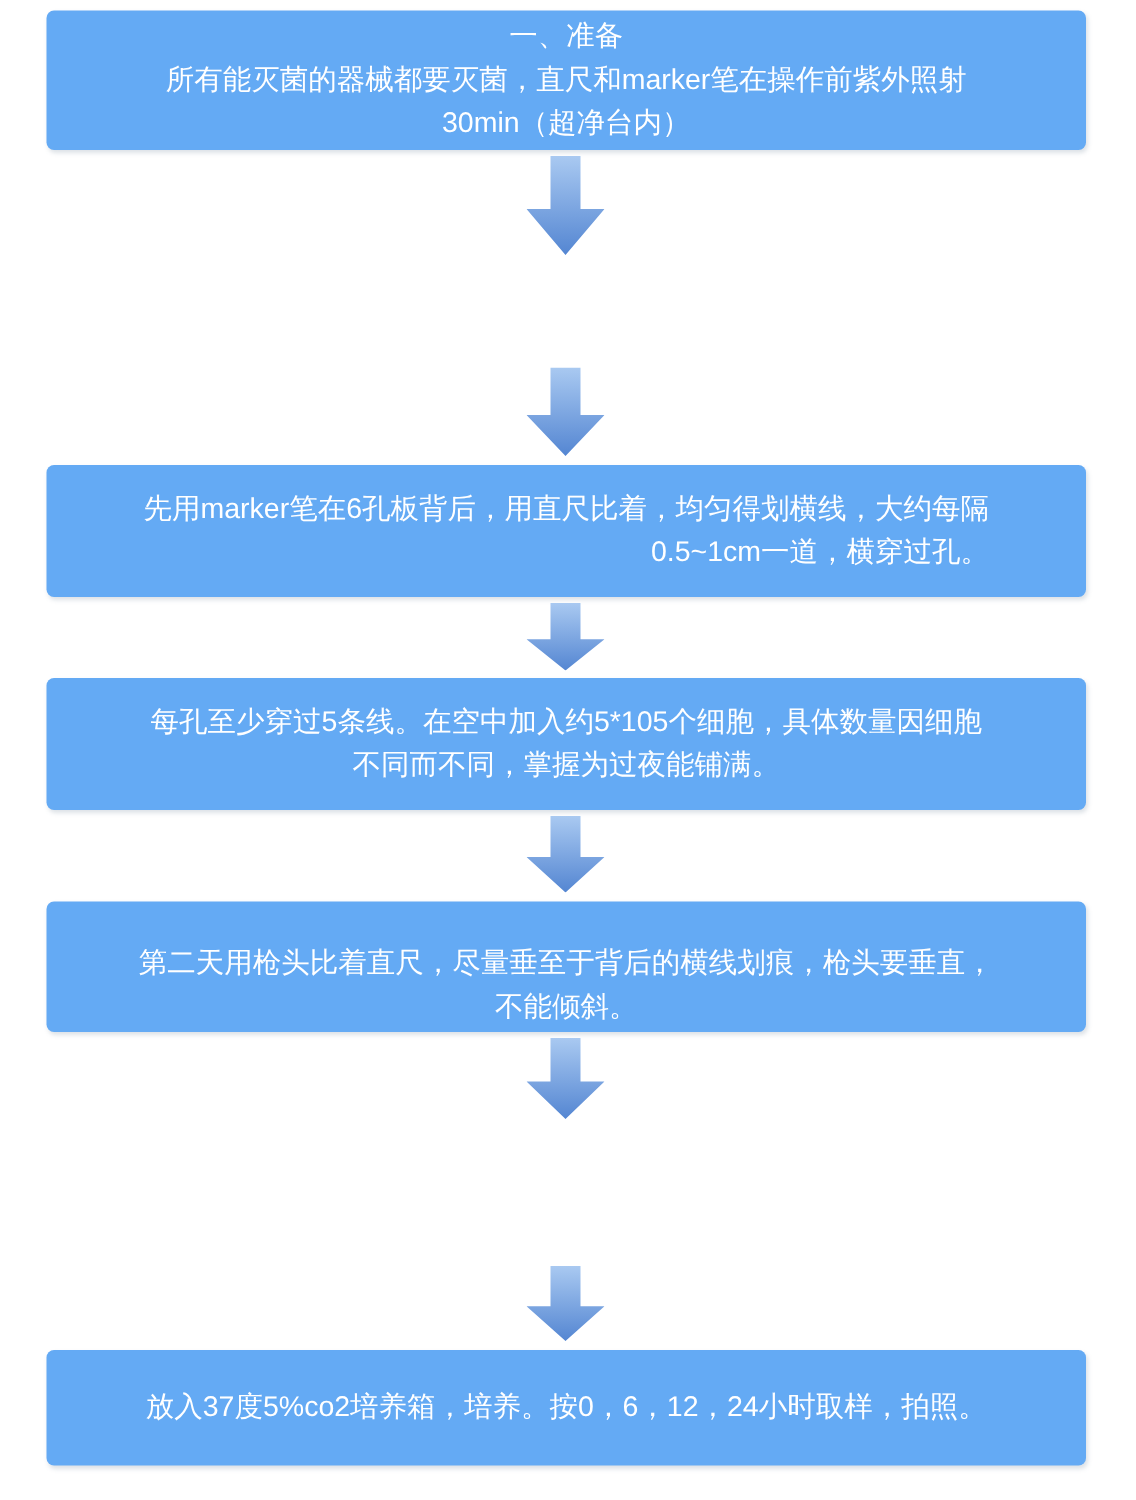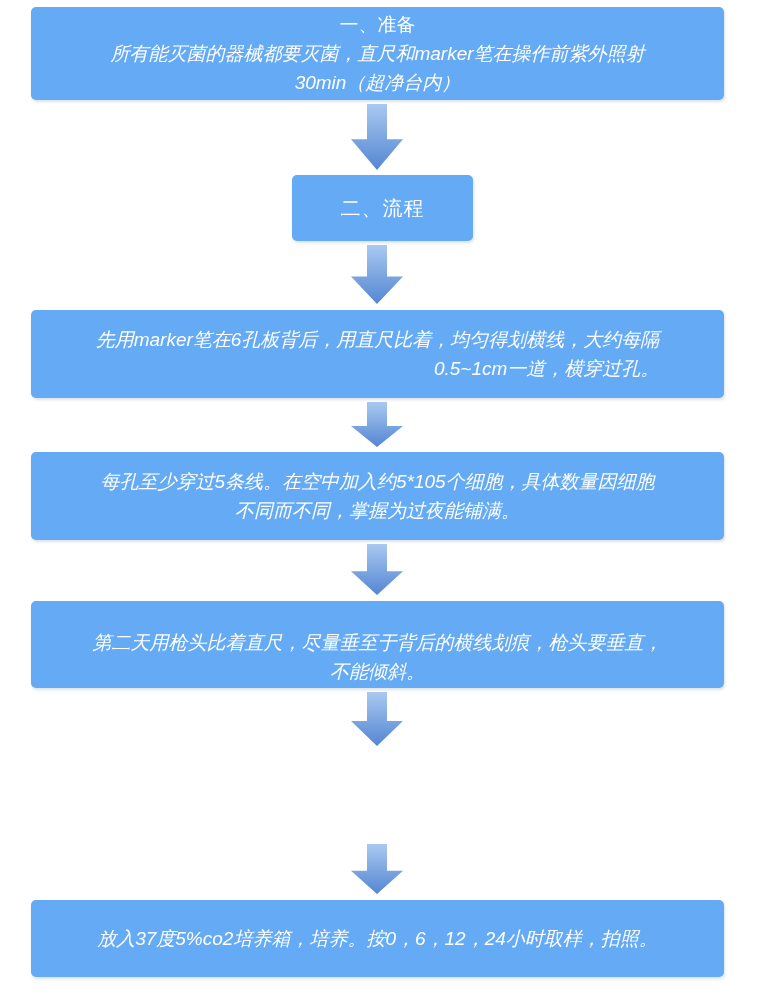--- a/index.html
+++ b/index.html
@@ -29,21 +29,20 @@
     line-height: 29px;
     box-shadow: 1px 2px 3px rgba(120,140,160,0.25);
     box-sizing: border-box;
     padding: 2px 10px;
   }
   .step-title {
     white-space: pre-line;
   }
   .step-body {
     white-space: pre-line;
-    font-style: italic;
   }
   .header-box .step-title {
     font-size: 20px;
     letter-spacing: 1px;
   }
   .arrow {
     position: absolute;
     display: block;
   }
   .arrow-grad-start { stop-color: var(--arrow-gradient-top, #a9c9f1); }
@@ -81,23 +80,20 @@
   <div id="box1" class="step-box">
     <div class="step-title">一、准备</div>
     <div class="step-body">所有能灭菌的器械都要灭菌，直尺和marker笔在操作前紫外照射
 30min（超净台内）</div>
   </div>
 
   <svg id="arr1" class="arrow" viewBox="0 0 52 56" preserveAspectRatio="none">
     <path d="M16 0 H36 V30 H52 L26 56 L0 30 H16 Z" fill="url(#arrowGrad)"></path>
   </svg>
 
-  <div id="box2" class="step-box header-box">
-    <div class="step-title">二、流程</div>
-  </div>
 
   <svg id="arr2" class="arrow" viewBox="0 0 52 56" preserveAspectRatio="none">
     <path d="M16 0 H36 V30 H52 L26 56 L0 30 H16 Z" fill="url(#arrowGrad)"></path>
   </svg>
 
   <div id="box3" class="step-box">
     <div class="step-body">先用marker笔在6孔板背后，用直尺比着，均匀得划横线，大约每隔
 0.5~1cm一道，横穿过孔。</div>
   </div>
 

